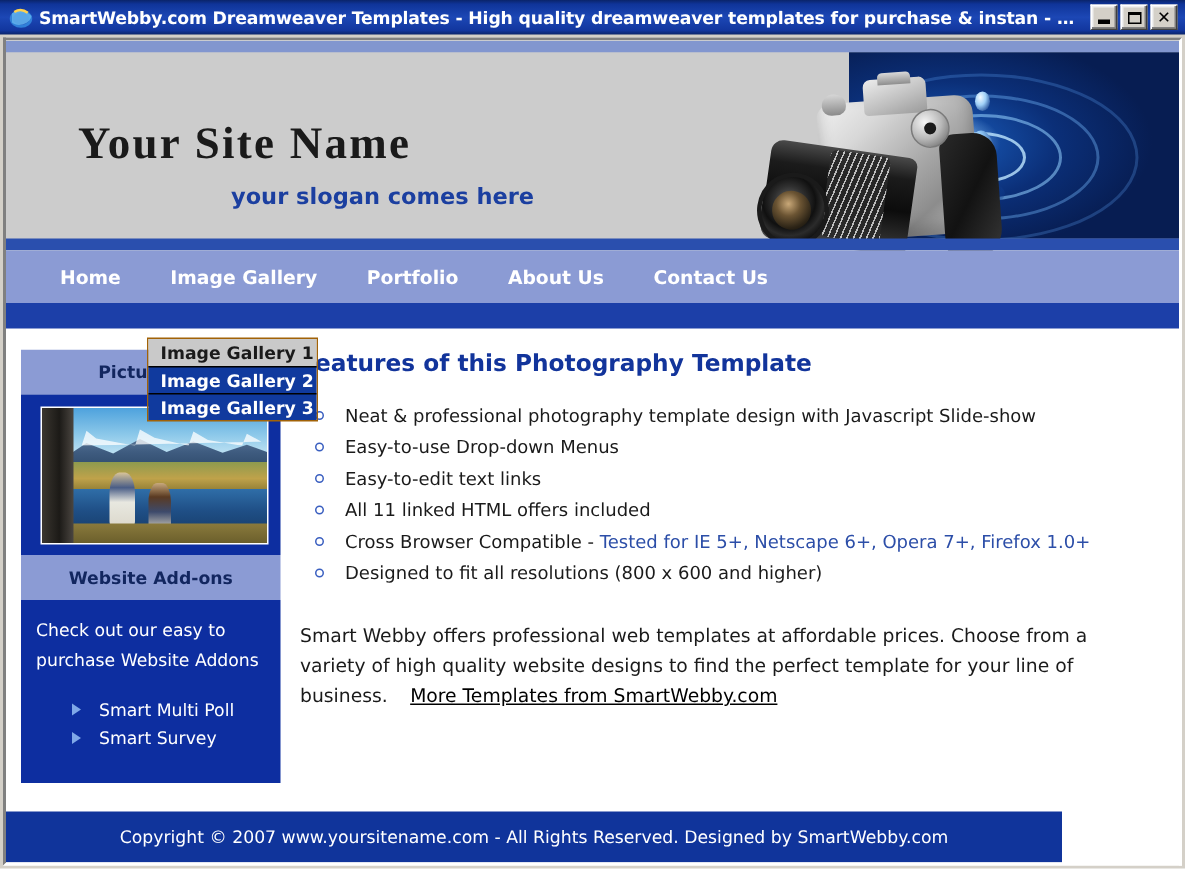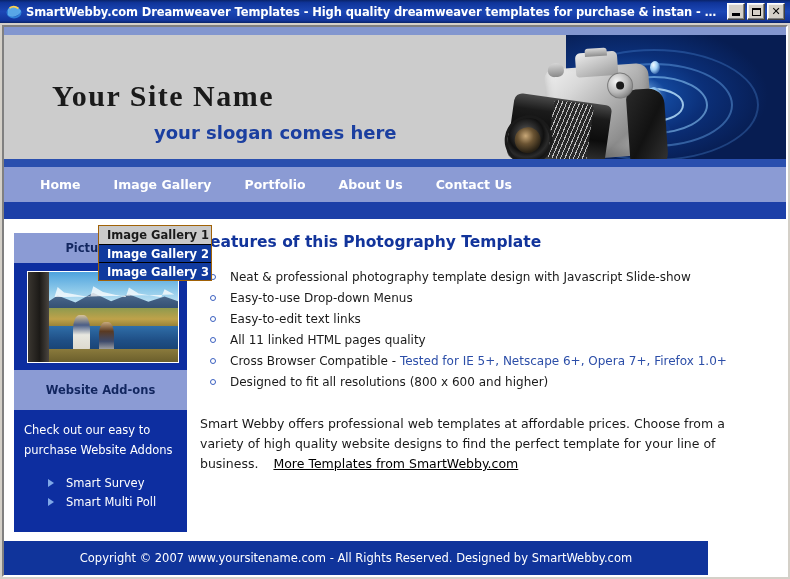--- a/index.html
+++ b/index.html
@@ -270,21 +270,21 @@
     left: 48px; top: 52px;
     font-size: 30px;
     font-weight: bold;
     color: #1a1a1a;
     font-family: Liberation Serif, serif;
     letter-spacing: 1.5px;
   }
   .slogan {
     position: absolute;
     left: 150px; top: 95px;
-    font-size: 18px;
+    font-size: 15px;
     font-weight: bold;
     color: #1b3fa0;
     font-family: "DejaVu Sans", "Liberation Sans", sans-serif;
   }
   .banner-botstripe {
     position: absolute;
     left: 0; top: 132px;
     width: 782px; height: 8px;
     background: #2a4fae;
   }
@@ -424,21 +424,21 @@
   .ph-bank {
     position: absolute; left: 0; top: 86%; width: 100%; height: 14%;
     background: linear-gradient(to bottom, #8a7a3c 0%, #6b5f2c 100%);
   }
   .ph-post {
     position: absolute; left: 0; top: 0; width: 14%; height: 100%;
     background: linear-gradient(to right, #3a3630 0%, #1c1a17 55%, #4a4540 100%);
   }
 
   .side-head2 {
-    height: 40px;
+    height: 30px;
     background: #8b9bd4;
     color: #12265f;
     font-size: 11.5px;
     font-weight: bold;
     display: flex;
     align-items: center;
     justify-content: center;
     font-family: "DejaVu Sans", "Liberation Sans", sans-serif;
   }
   .addons-box {
@@ -662,38 +662,38 @@
             <span class="ph-bank"></span>
             <span class="ph-post"></span>
           </div>
         </div>
         <div class="side-head2">Website Add-ons</div>
         <div class="addons-box">
           <div class="addons-text">Check out our easy to purchase Website Addons</div>
           <ul class="addons-list">
             <li>
               <span class="arrow-ic"></span>
-              <span class="addons-link">Smart Survey</span>
+              <span class="addons-link">Smart Multi Poll</span>
             </li>
             <li>
               <span class="arrow-ic"></span>
-              <span class="addons-link">Smart Multi Poll</span>
+              <span class="addons-link">Smart Survey</span>
             </li>
           </ul>
         </div>
       </div>
 
       <div class="main">
         <h1 class="main-heading">Features of this Photography Template</h1>
         <ul class="feat-list">
           <li><span>Neat &amp; professional photography template design with Javascript Slide-show</span></li>
           <li><span>Easy-to-use Drop-down Menus</span></li>
           <li><span>Easy-to-edit text links</span></li>
           <li>
-            <span>All </span><span class="bold-txt">11</span><span> linked HTML pages quality</span>
+            <span>All </span><span class="bold-txt">11</span><span> linked HTML offers included</span>
           </li>
           <li>
             <span>Cross Browser Compatible - </span><span class="blue-txt">Tested for IE 5+, Netscape 6+, Opera 7+, Firefox 1.0+</span>
           </li>
           <li><span>Designed to fit all resolutions (800 x 600 and higher)</span></li>
         </ul>
 
 
         <div class="body-para">
           <span>Smart Webby offers professional web templates at affordable prices. Choose from a variety of high quality website designs to find the perfect template for your line of business. </span><a>More Templates from SmartWebby.com</a>

